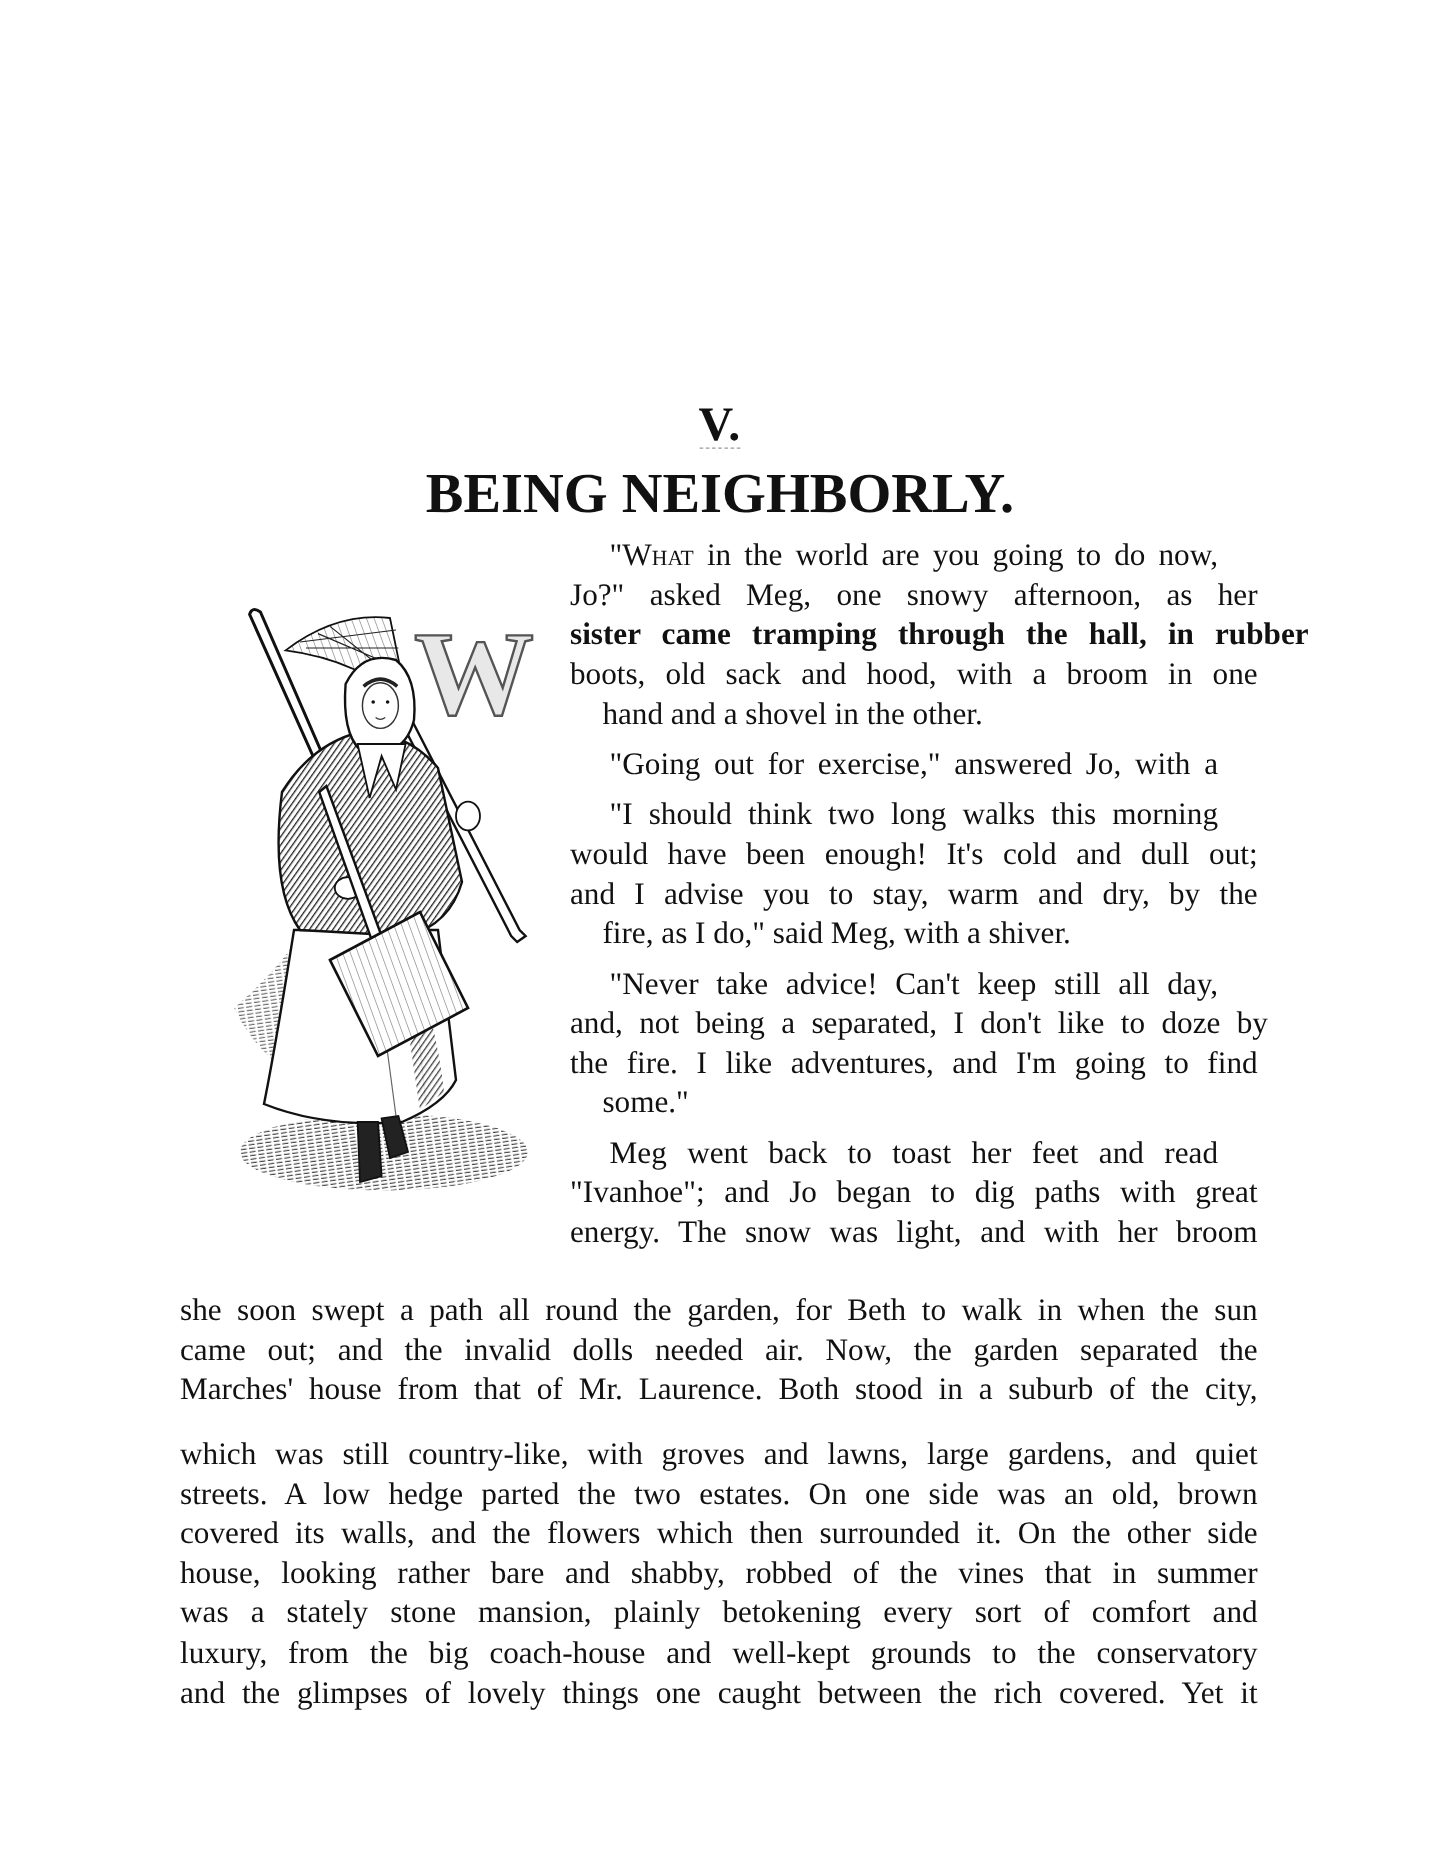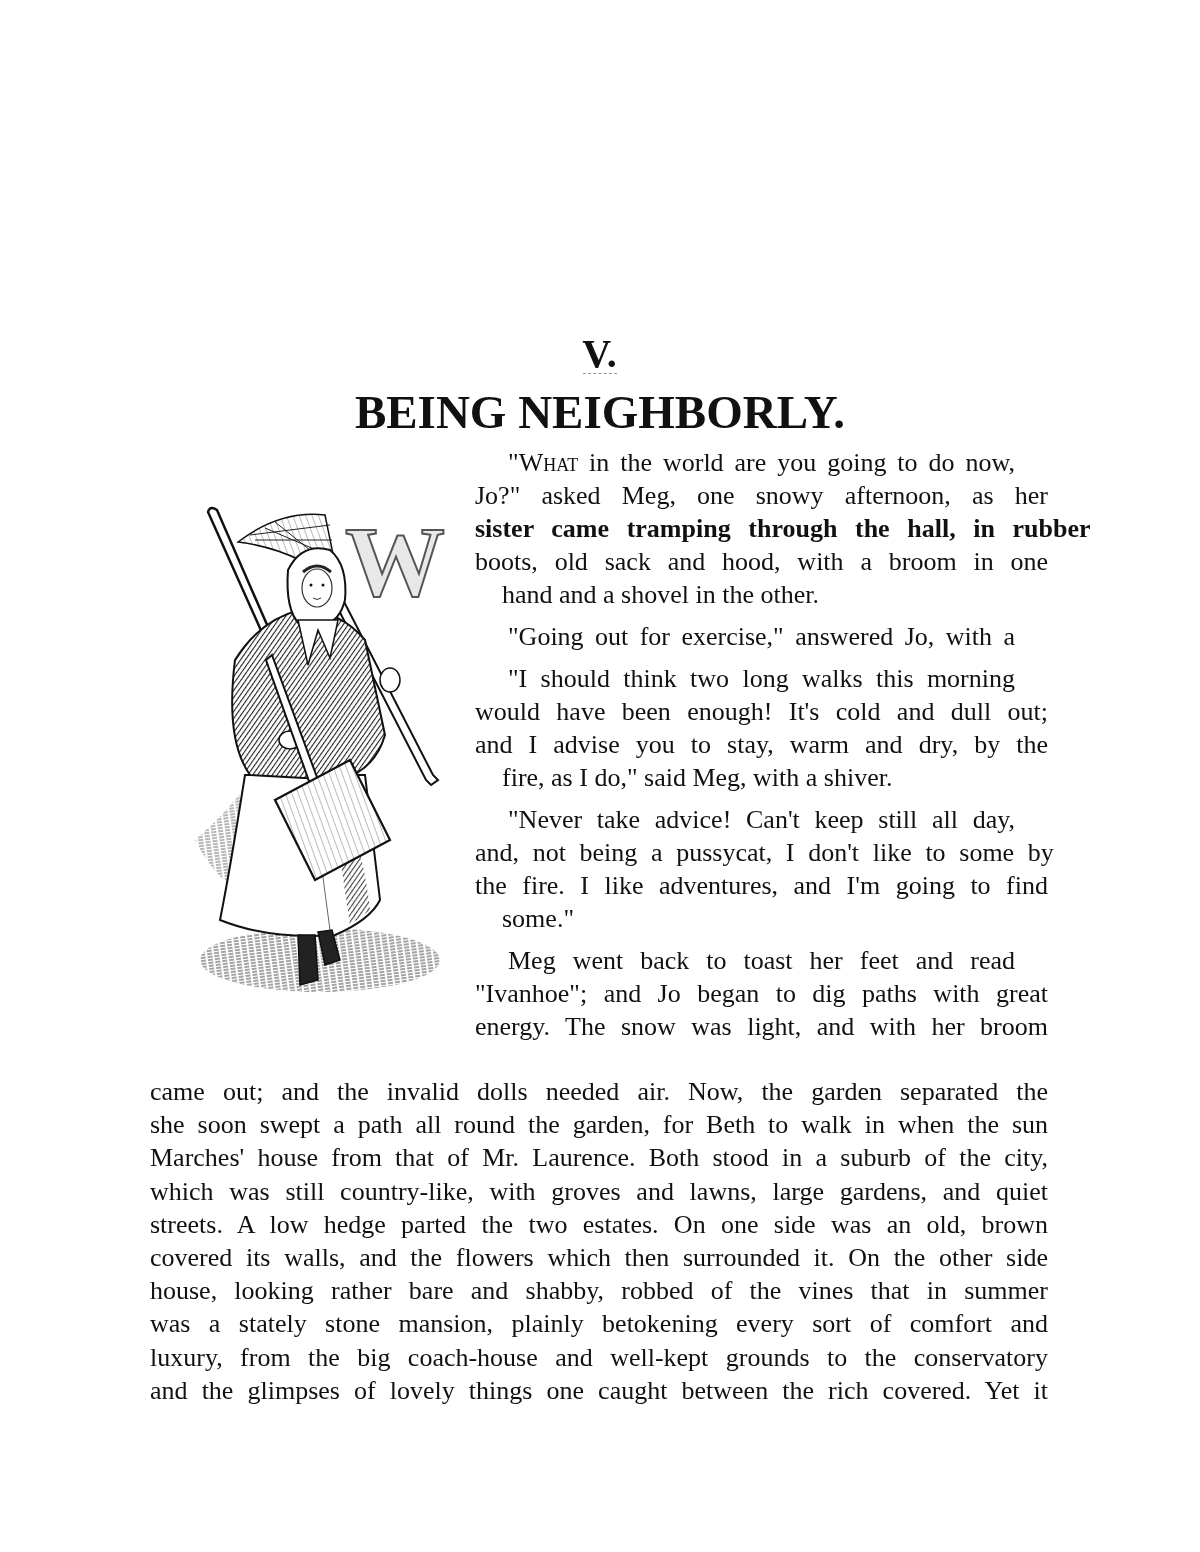--- a/index.html
+++ b/index.html
@@ -170,36 +170,36 @@
       <span class="line" style="display: block; word-spacing: 4.9308px; text-align-last: left;">"Going out for exercise," answered Jo, with a</span>
     </p>
     <p class="para">
       <span class="line" style="display: block; word-spacing: 6.83929px; text-align-last: left;">"I should think two long walks this morning</span>
       <span class="line" style="text-indent: 0px; display: block; word-spacing: 9.84375px; text-align-last: left;">would have been enough! It's cold and dull out;</span>
       <span class="line" style="text-indent: 0px; display: block; word-spacing: 9.54844px; text-align-last: left;">and I advise you to stay, warm and dry, by the</span>
       <span class="line last" style="text-indent:0">fire, as I do," said Meg, with a shiver.</span>
     </p>
     <p class="para">
       <span class="line" style="display: block; word-spacing: 8.19196px; text-align-last: left;">"Never take advice! Can't keep still all day,</span>
-      <span class="line" style="text-indent: 0px; display: block; word-spacing: 7.15313px; text-align-last: left;">and, not being a pussycat, I don't like to some by</span>
+      <span class="line" style="text-indent: 0px; display: block; word-spacing: 7.15313px; text-align-last: left;">and, not being a separated, I don't like to doze by</span>
       <span class="line" style="text-indent: 0px; display: block; word-spacing: 8.99479px; text-align-last: left;">the fire. I like adventures, and I'm going to find</span>
       <span class="line last" style="text-indent:0">some."</span>
     </p>
     <p class="para" style="margin-bottom:0">
       <span class="line" style="display: block; word-spacing: 10.4941px; text-align-last: left;">Meg went back to toast her feet and read</span>
       <span class="line" style="text-indent: 0px; display: block; word-spacing: 9.94336px; text-align-last: left;">"Ivanhoe"; and Jo began to dig paths with great</span>
       <span class="line" style="text-indent: 0px; display: block; word-spacing: 8.95117px; text-align-last: left;">energy. The snow was light, and with her broom</span>
     </p>
   </div>
 
   <div class="wide-col" style="top:1075px;">
+    <span class="line" style="display: block; word-spacing: 6.4375px; text-align-last: left;">she soon swept a path all round the garden, for Beth to walk in when the sun</span>
     <span class="line" style="display: block; word-spacing: 11.5599px; text-align-last: left;">came out; and the invalid dolls needed air. Now, the garden separated the</span>
-    <span class="line" style="display: block; word-spacing: 6.4375px; text-align-last: left;">she soon swept a path all round the garden, for Beth to walk in when the sun</span>
     <span class="line" style="display: block; word-spacing: 6.73103px; text-align-last: left;">Marches' house from that of Mr. Laurence. Both stood in a suburb of the city,</span>
-    <span class="line" style="display: block; word-spacing: 9.21165px; text-align-last: left;">which was still country-like, with groves and lawns, large gardens, and quiet</span>
+    <span class="line" style="display: block; word-spacing: 9.21165px; text-align-last: left; margin-top: 20px;">which was still country-like, with groves and lawns, large gardens, and quiet</span>
     <span class="line" style="display: block; word-spacing: 8.80134px; text-align-last: left;">streets. A low hedge parted the two estates. On one side was an old, brown</span>
     <span class="line" style="display: block; word-spacing: 7.14784px; text-align-last: left;">covered its walls, and the flowers which then surrounded it. On the other side</span>
     <span class="line" style="display: block; word-spacing: 10.7122px; text-align-last: left;">house, looking rather bare and shabby, robbed of the vines that in summer</span>
     <span class="line" style="display: block; word-spacing: 11.9261px; text-align-last: left;">was a stately stone mansion, plainly betokening every sort of comfort and</span>
     <span class="line" style="display: block; word-spacing: 10.9062px; text-align-last: left;">luxury, from the big coach-house and well-kept grounds to the conservatory</span>
     <span class="line" style="display: block; word-spacing: 7.58894px; text-align-last: left;">and the glimpses of lovely things one caught between the rich covered. Yet it</span>
   </div>
 
 </div>
 

